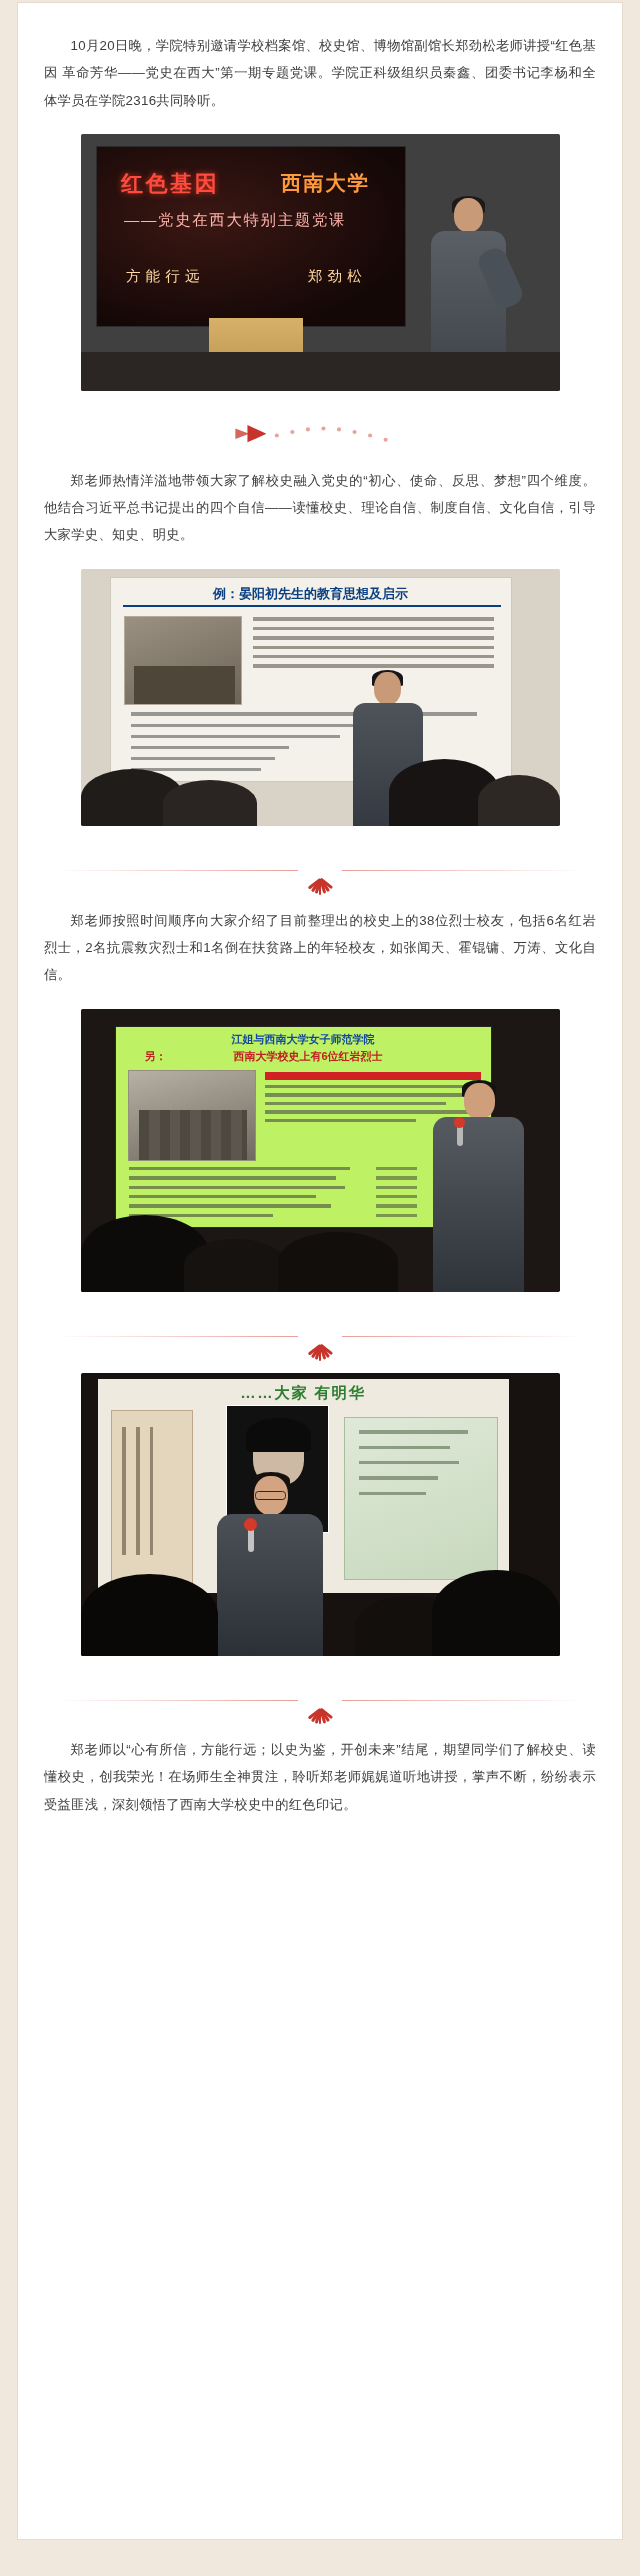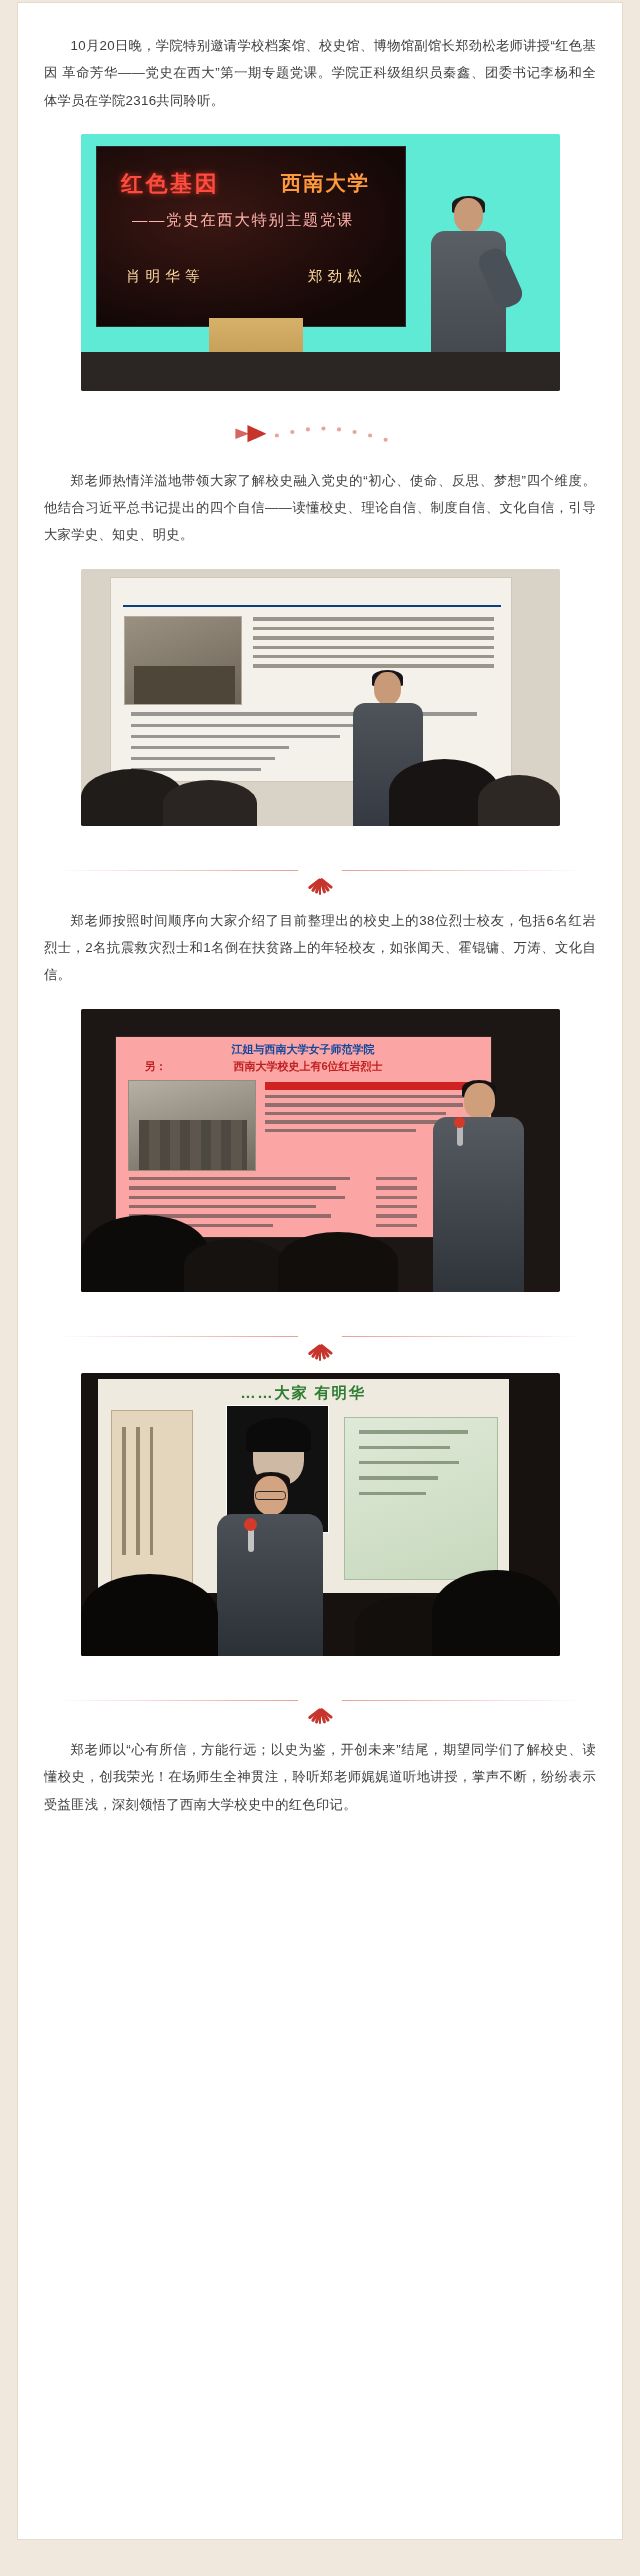--- a/index.html
+++ b/index.html
@@ -81,42 +81,42 @@
   }
   .dots-arc {
     height: 38px;
     margin: 3.4px 0 15.4px 0;
     position: relative;
   }
 
   
   .slide1 {
     height: 257px;
-    background: #5eead4;
+    background: #404040;
     position: relative;
   }
   .s1-screen {
     position: absolute;
     left: 15.4px; top: 12px;
     width: 310px; height: 181px;
     background: radial-gradient(ellipse at 35% 40%, #3b1713 0%, #140807 75%);
     border: 1.7px solid #2c2c2e;
   }
   .s1-t1 {
     position: absolute; left: 24px; top: 22px;
     color: #ff4b3e; font-size: 22px; font-weight: bold;
     letter-spacing: 2.6px; text-shadow: 0 0 6.8px rgba(255,60,40,.7);
   }
   .s1-t2 {
     position: absolute; left: 184px; top: 22px;
     color: #ff9a3c; font-size: 20.5px; font-weight: bold; letter-spacing: 1.7px;
   }
   .s1-t3 {
     position: absolute; left: 27px; top: 63px;
-    color: #ffb3ab; font-size: 15.4px; letter-spacing: 1.7px; margin-left: 8px;
+    color: #ffb3ab; font-size: 15.4px; letter-spacing: 1.7px;
   }
   .s1-t4 {
     position: absolute; left: 29px; top: 120px;
     color: #ffd9a0; font-size: 14.6px; letter-spacing: 5.1px;
   }
   .s1-t5 {
     position: absolute; left: 163px; top: 120px;
     color: #ffd9a0; font-size: 14.6px; letter-spacing: 5.1px; margin-left: 48px;
   }
   .s1-podium {
@@ -181,22 +181,22 @@
   .s2-speaker .body { position: absolute; left: 15.4px; top: 31px; width: 70px; height: 128px; background: linear-gradient(180deg,#4f545b,#343941); border-radius: 12px 12px 0 0; }
   .s2-aud { position: absolute; bottom: 0; background: #201c1a; border-radius: 50% 50% 0 0; }
   .s2-aud.a1 { left: 0; width: 103px; height: 57px; }
   .s2-aud.a2 { left: 82px; width: 94px; height: 46px; background:#2a2522;}
   .s2-aud.a3 { right: 60px; width: 111px; height: 67px; background:#171413;}
   .s2-aud.a4 { right: 0; width: 82px; height: 51px; background:#2e2825;}
 
   
   .slide3 { height: 283px; background: #1c1715; position: relative; }
   .s3-proj {
-    position: absolute; left: 34px; top: 27px; width: 377px; height: 202px;
-    background: #fca5a5; border: 0.9px solid #2b2522;
+    position: absolute; left: 34px; top: 17px; width: 377px; height: 202px;
+    background: #bef264; border: 0.9px solid #2b2522;
   }
   .s3-title {
     position: absolute; left: 0; top: 5.1px; width: 100%; text-align: center;
     color: #13479c; font-size: 11px; font-weight: bold;
   }
   .s3-sub {
     position: absolute; left: 51px; top: 22px; width: 283px; text-align: center;
     color: #c02020; font-size: 11px; font-weight: bold;
   }
   .s3-badge {
@@ -258,21 +258,21 @@
   <div class="card">
 
     <p class="para">10月20日晚，学院特别邀请学校档案馆、校史馆、博物馆副馆长郑劲松老师讲授“红色基因 革命芳华——党史在西大”第一期专题党课。学院正科级组织员秦鑫、团委书记李杨和全体学员在学院2316共同聆听。</p>
 
     <div class="figure">
       <div class="photo slide1">
         <div class="s1-screen">
           <div class="s1-t1">红色基因</div>
           <div class="s1-t2">西南大学</div>
           <div class="s1-t3">——党史在西大特别主题党课</div>
-          <div class="s1-t4">肖明华等</div>
+          <div class="s1-t4">方能行远</div>
           <div class="s1-t5">郑劲松</div>
         </div>
         <div class="s1-podium"></div>
         <div class="s1-speaker">
           <div class="hair"></div>
           <div class="head"></div>
           <div class="body"></div>
           <div class="arm"></div>
         </div>
         <div class="s1-floor"></div>
@@ -296,20 +296,21 @@
           <path d="M182 18 l16 6 -16 6 z" opacity="0.75"></path>
         </g>
       </svg>
     </div>
 
     <p class="para">郑老师热情洋溢地带领大家了解校史融入党史的“初心、使命、反思、梦想”四个维度。他结合习近平总书记提出的四个自信——读懂校史、理论自信、制度自信、文化自信，引导大家学史、知史、明史。</p>
 
     <div class="figure">
       <div class="photo slide2">
         <div class="s2-proj">
+          <div class="s2-title">例：晏阳初先生的教育思想及启示</div>
           <div class="s2-titlebar"></div>
           <div class="s2-img"></div>
           <div class="s2-lines">
             <i></i>
               <i></i>
               <i></i>
               <i></i>
               <i></i>
               <i></i>
           </div>

